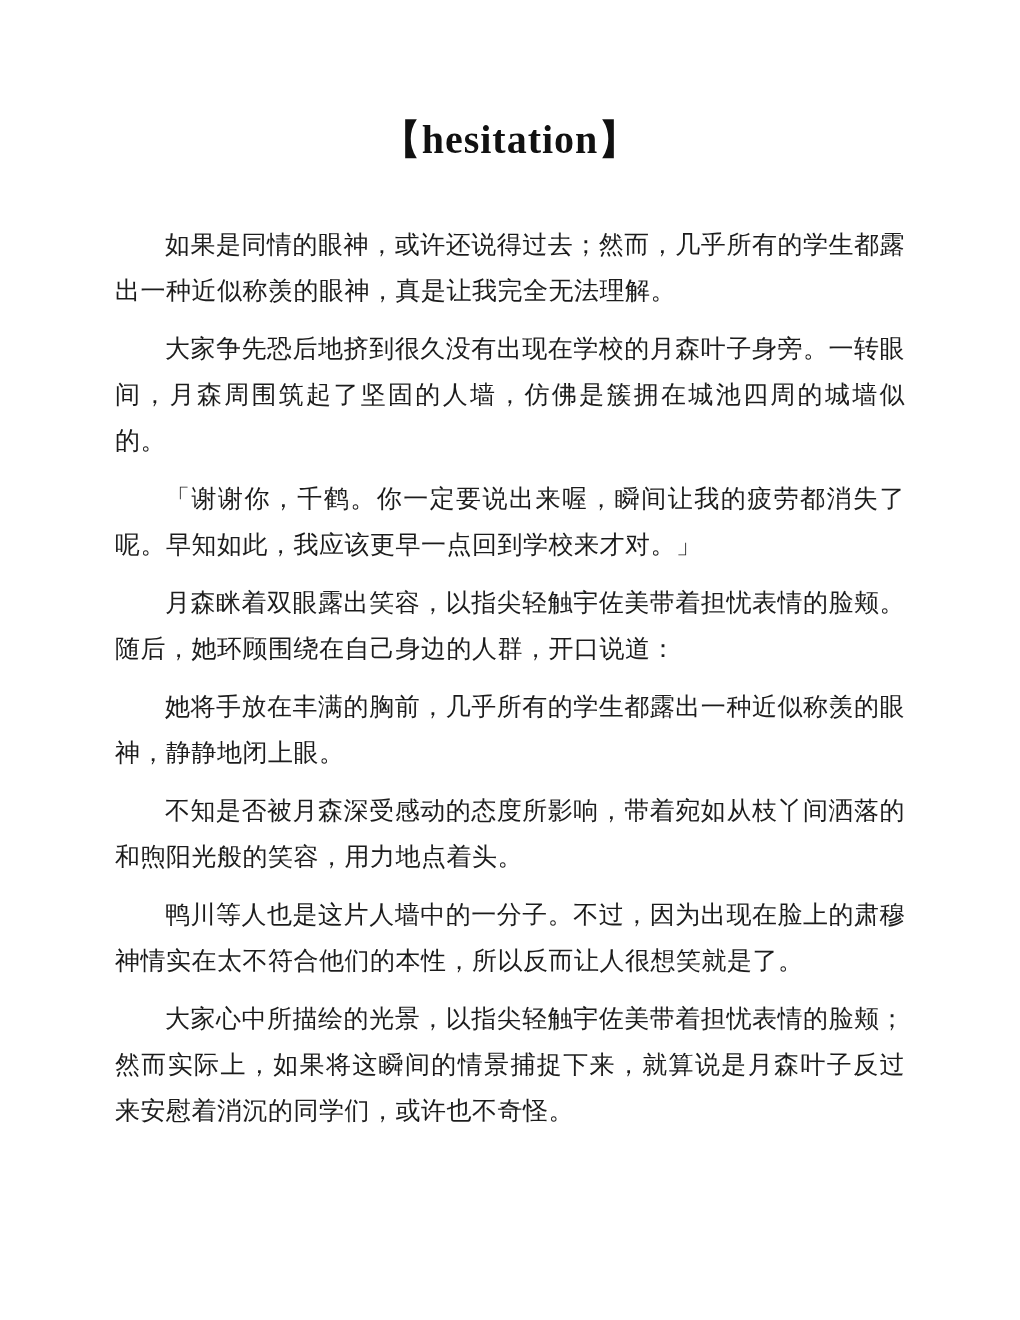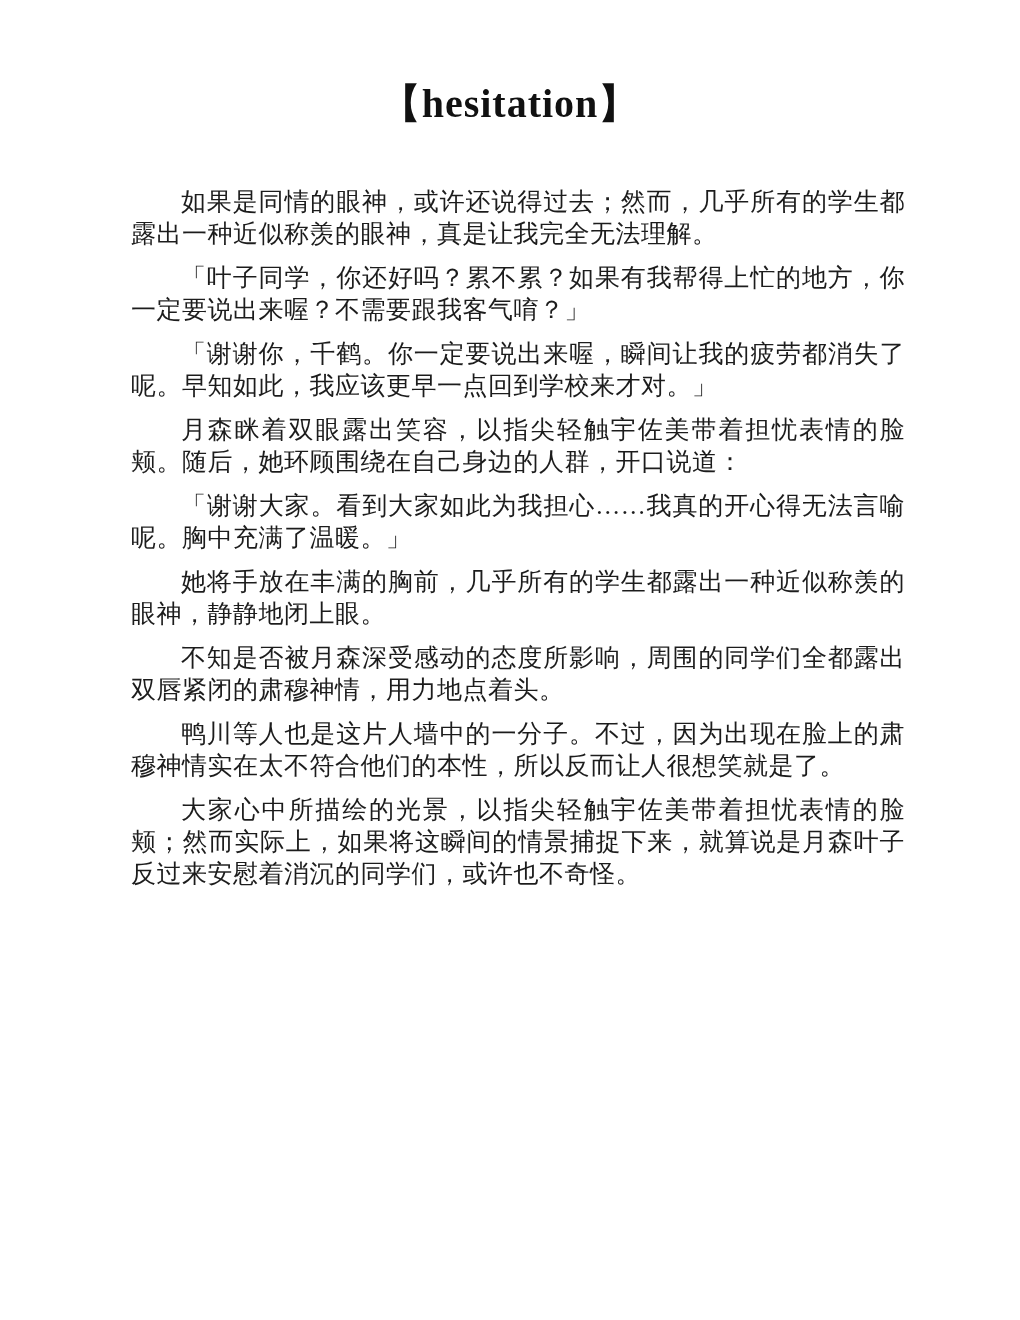--- a/index.html
+++ b/index.html
@@ -10,49 +10,48 @@
   body {
     width: 1020px;
     height: 1320px;
     font-family: "Liberation Serif", "DejaVu Serif", serif;
     color: #1c1c1c;
     overflow: hidden;
   }
   .page {
     width: 790px;
     margin: 0 auto;
-    padding-top: 80px;
+    padding-top: 116px;
   }
   .title {
     font-size: 40px;
     font-weight: bold;
     text-align: center;
     line-height: 1.2;
     margin: 0 0 58px 0;
     letter-spacing: 1px;
     color: #111111;
   }
   .body-text p {
     font-size: 25px;
-    line-height: 32px;
-    margin: 0 0 12px 16px;
+    line-height: 46px;
+    margin: 0 0 12px 0;
     text-indent: 2em;
     text-align: justify;
     letter-spacing: 0.5px;
   }
 </style>
 </head>
 <body>
 
 <div class="page">
   <h1 class="title">【hesitation】</h1>
   <div class="body-text">
     <p>如果是同情的眼神，或许还说得过去；然而，几乎所有的学生都露出一种近似称羡的眼神，真是让我完全无法理解。</p>
-    <p>「叶子同学，你还好吗？累不累？如果有我帮得上忙的地方，你一定要说出来喔？不需要跟我客气唷？」</p>
+    <p>大家争先恐后地挤到很久没有出现在学校的月森叶子身旁。一转眼间，月森周围筑起了坚固的人墙，仿佛是簇拥在城池四周的城墙似的。</p>
     <p>「谢谢你，千鹤。你一定要说出来喔，瞬间让我的疲劳都消失了呢。早知如此，我应该更早一点回到学校来才对。」</p>
     <p>月森眯着双眼露出笑容，以指尖轻触宇佐美带着担忧表情的脸颊。随后，她环顾围绕在自己身边的人群，开口说道：</p>
-    <p>「谢谢大家。看到大家如此为我担心……我真的开心得无法言喻呢。胸中充满了温暖。」</p>
     <p>她将手放在丰满的胸前，几乎所有的学生都露出一种近似称羡的眼神，静静地闭上眼。</p>
-    <p>不知是否被月森深受感动的态度所影响，周围的同学们全都露出双唇紧闭的肃穆神情，用力地点着头。</p>
+    <p>不知是否被月森深受感动的态度所影响，带着宛如从枝丫间洒落的和煦阳光般的笑容，用力地点着头。</p>
     <p>鸭川等人也是这片人墙中的一分子。不过，因为出现在脸上的肃穆神情实在太不符合他们的本性，所以反而让人很想笑就是了。</p>
     <p>大家心中所描绘的光景，以指尖轻触宇佐美带着担忧表情的脸颊；然而实际上，如果将这瞬间的情景捕捉下来，就算说是月森叶子反过来安慰着消沉的同学们，或许也不奇怪。</p>
   </div>
 </div>
 
 </body></html>

